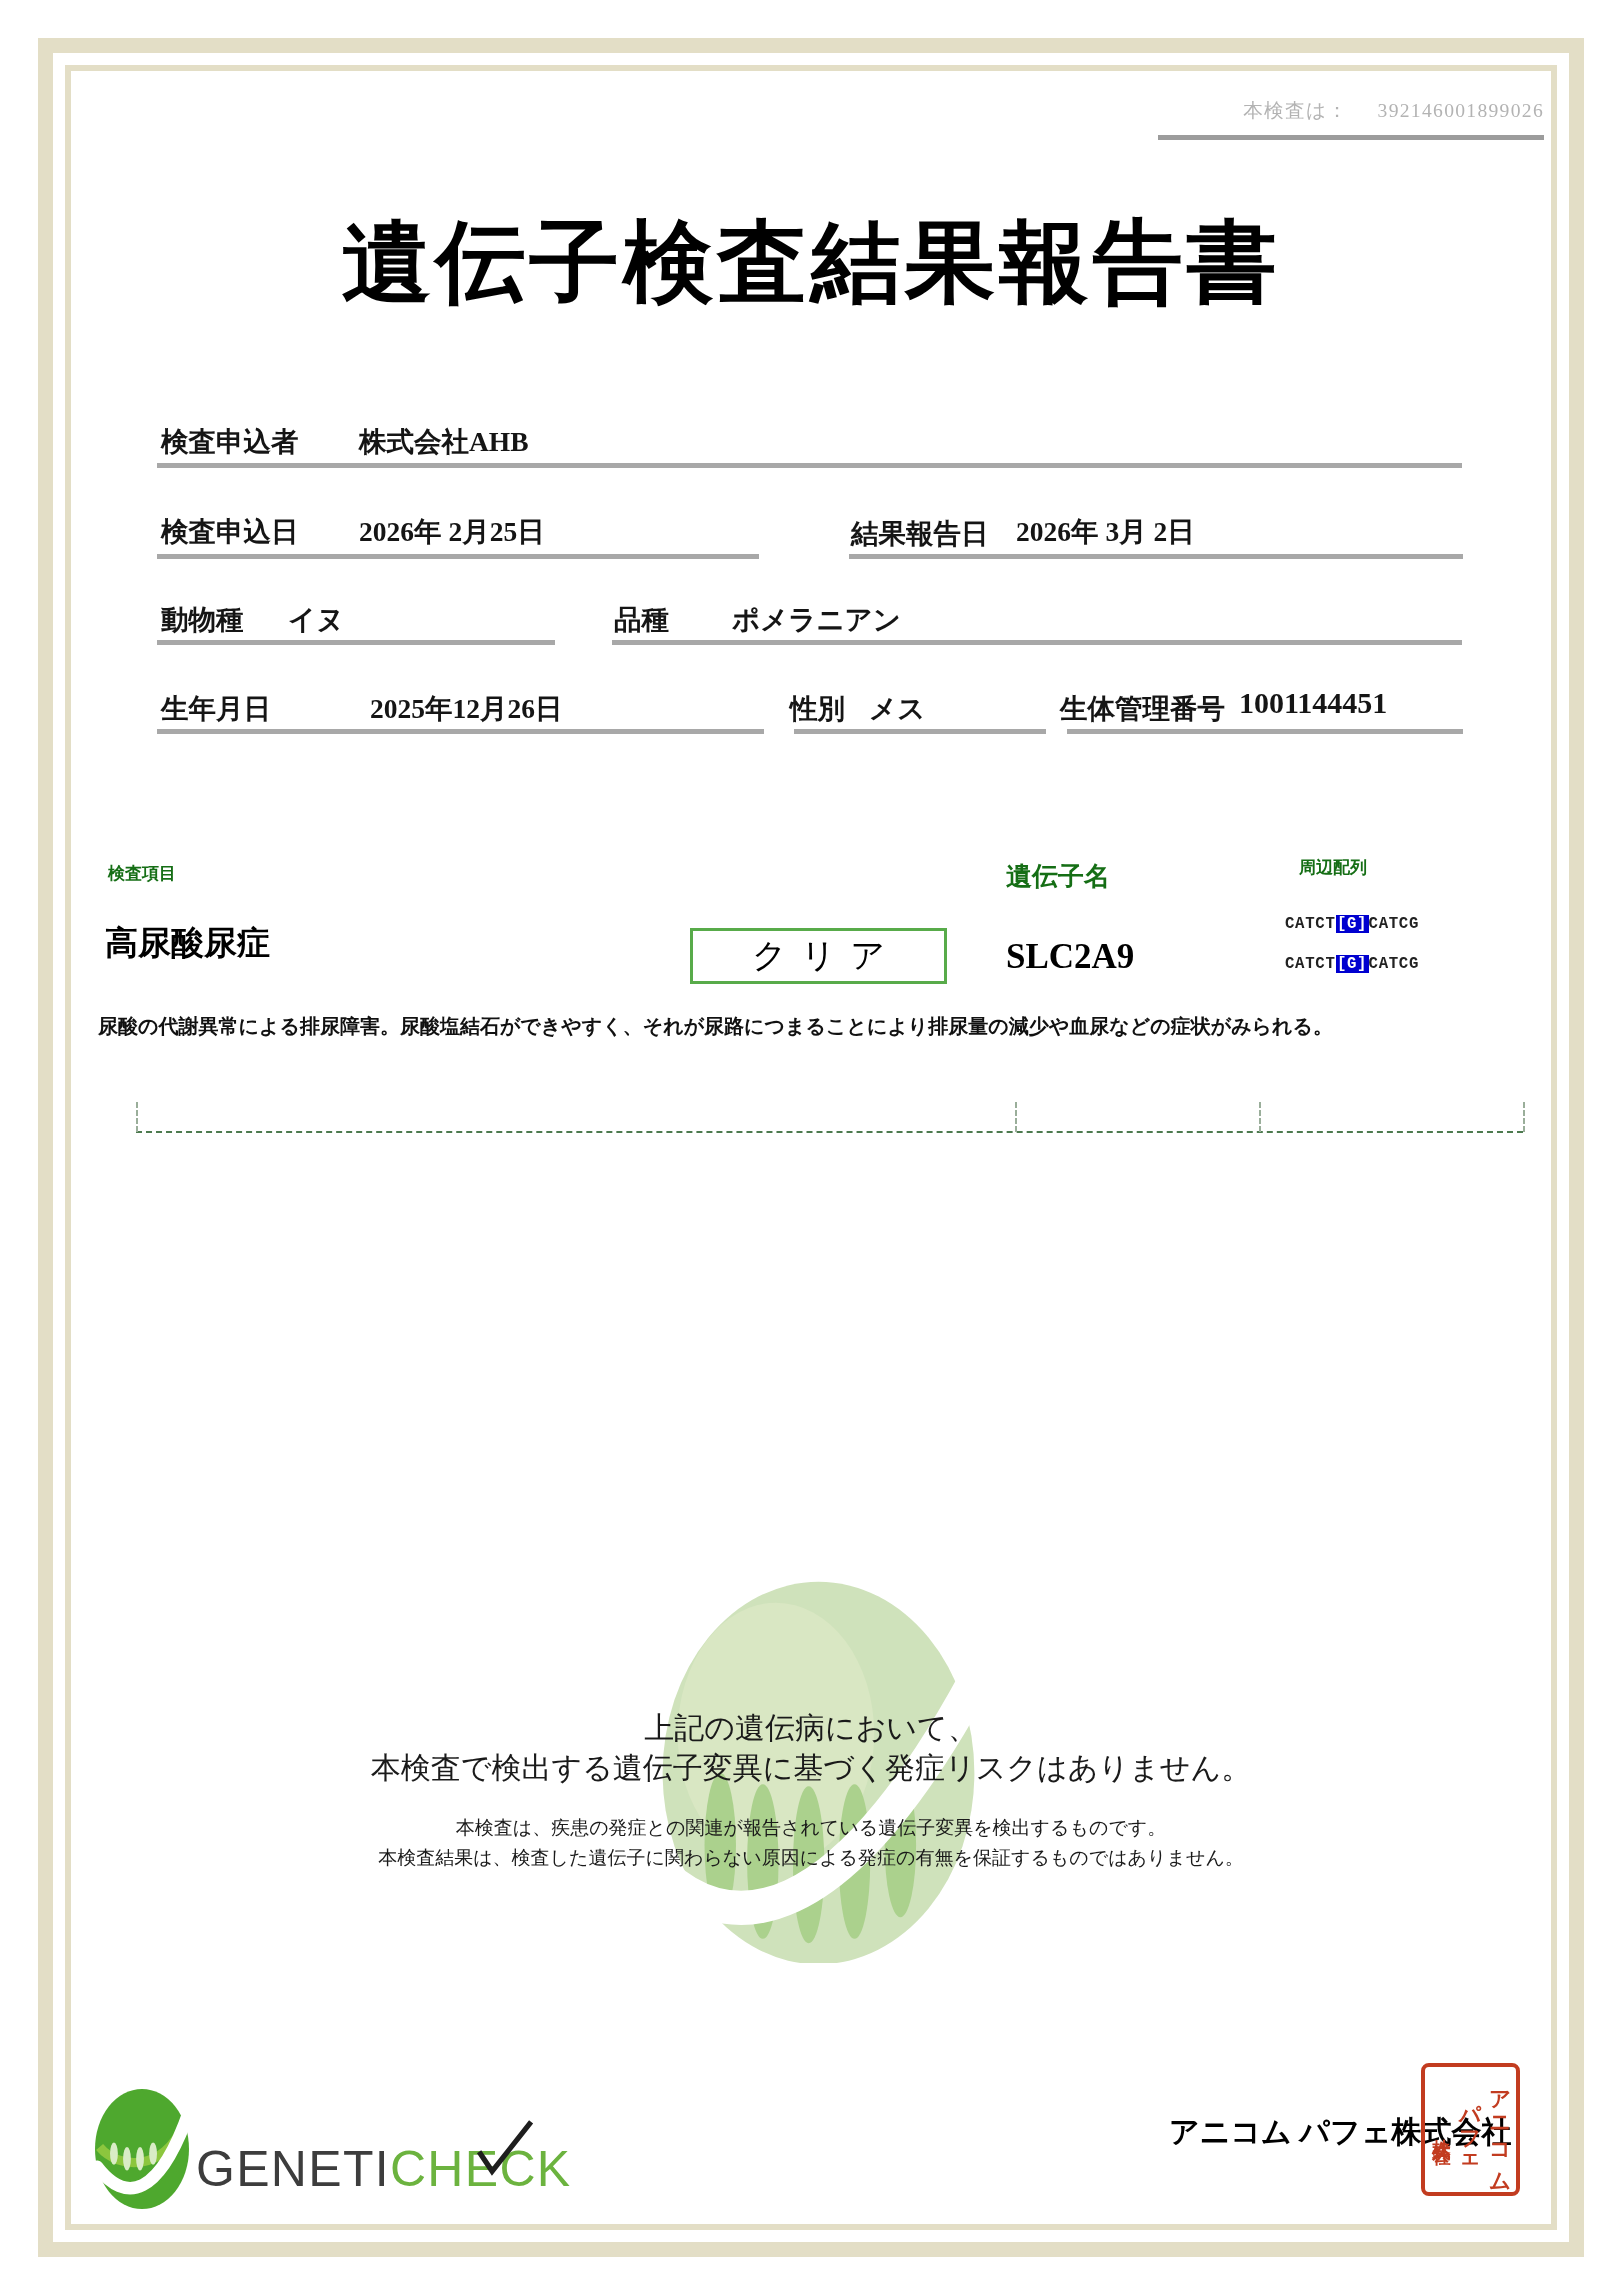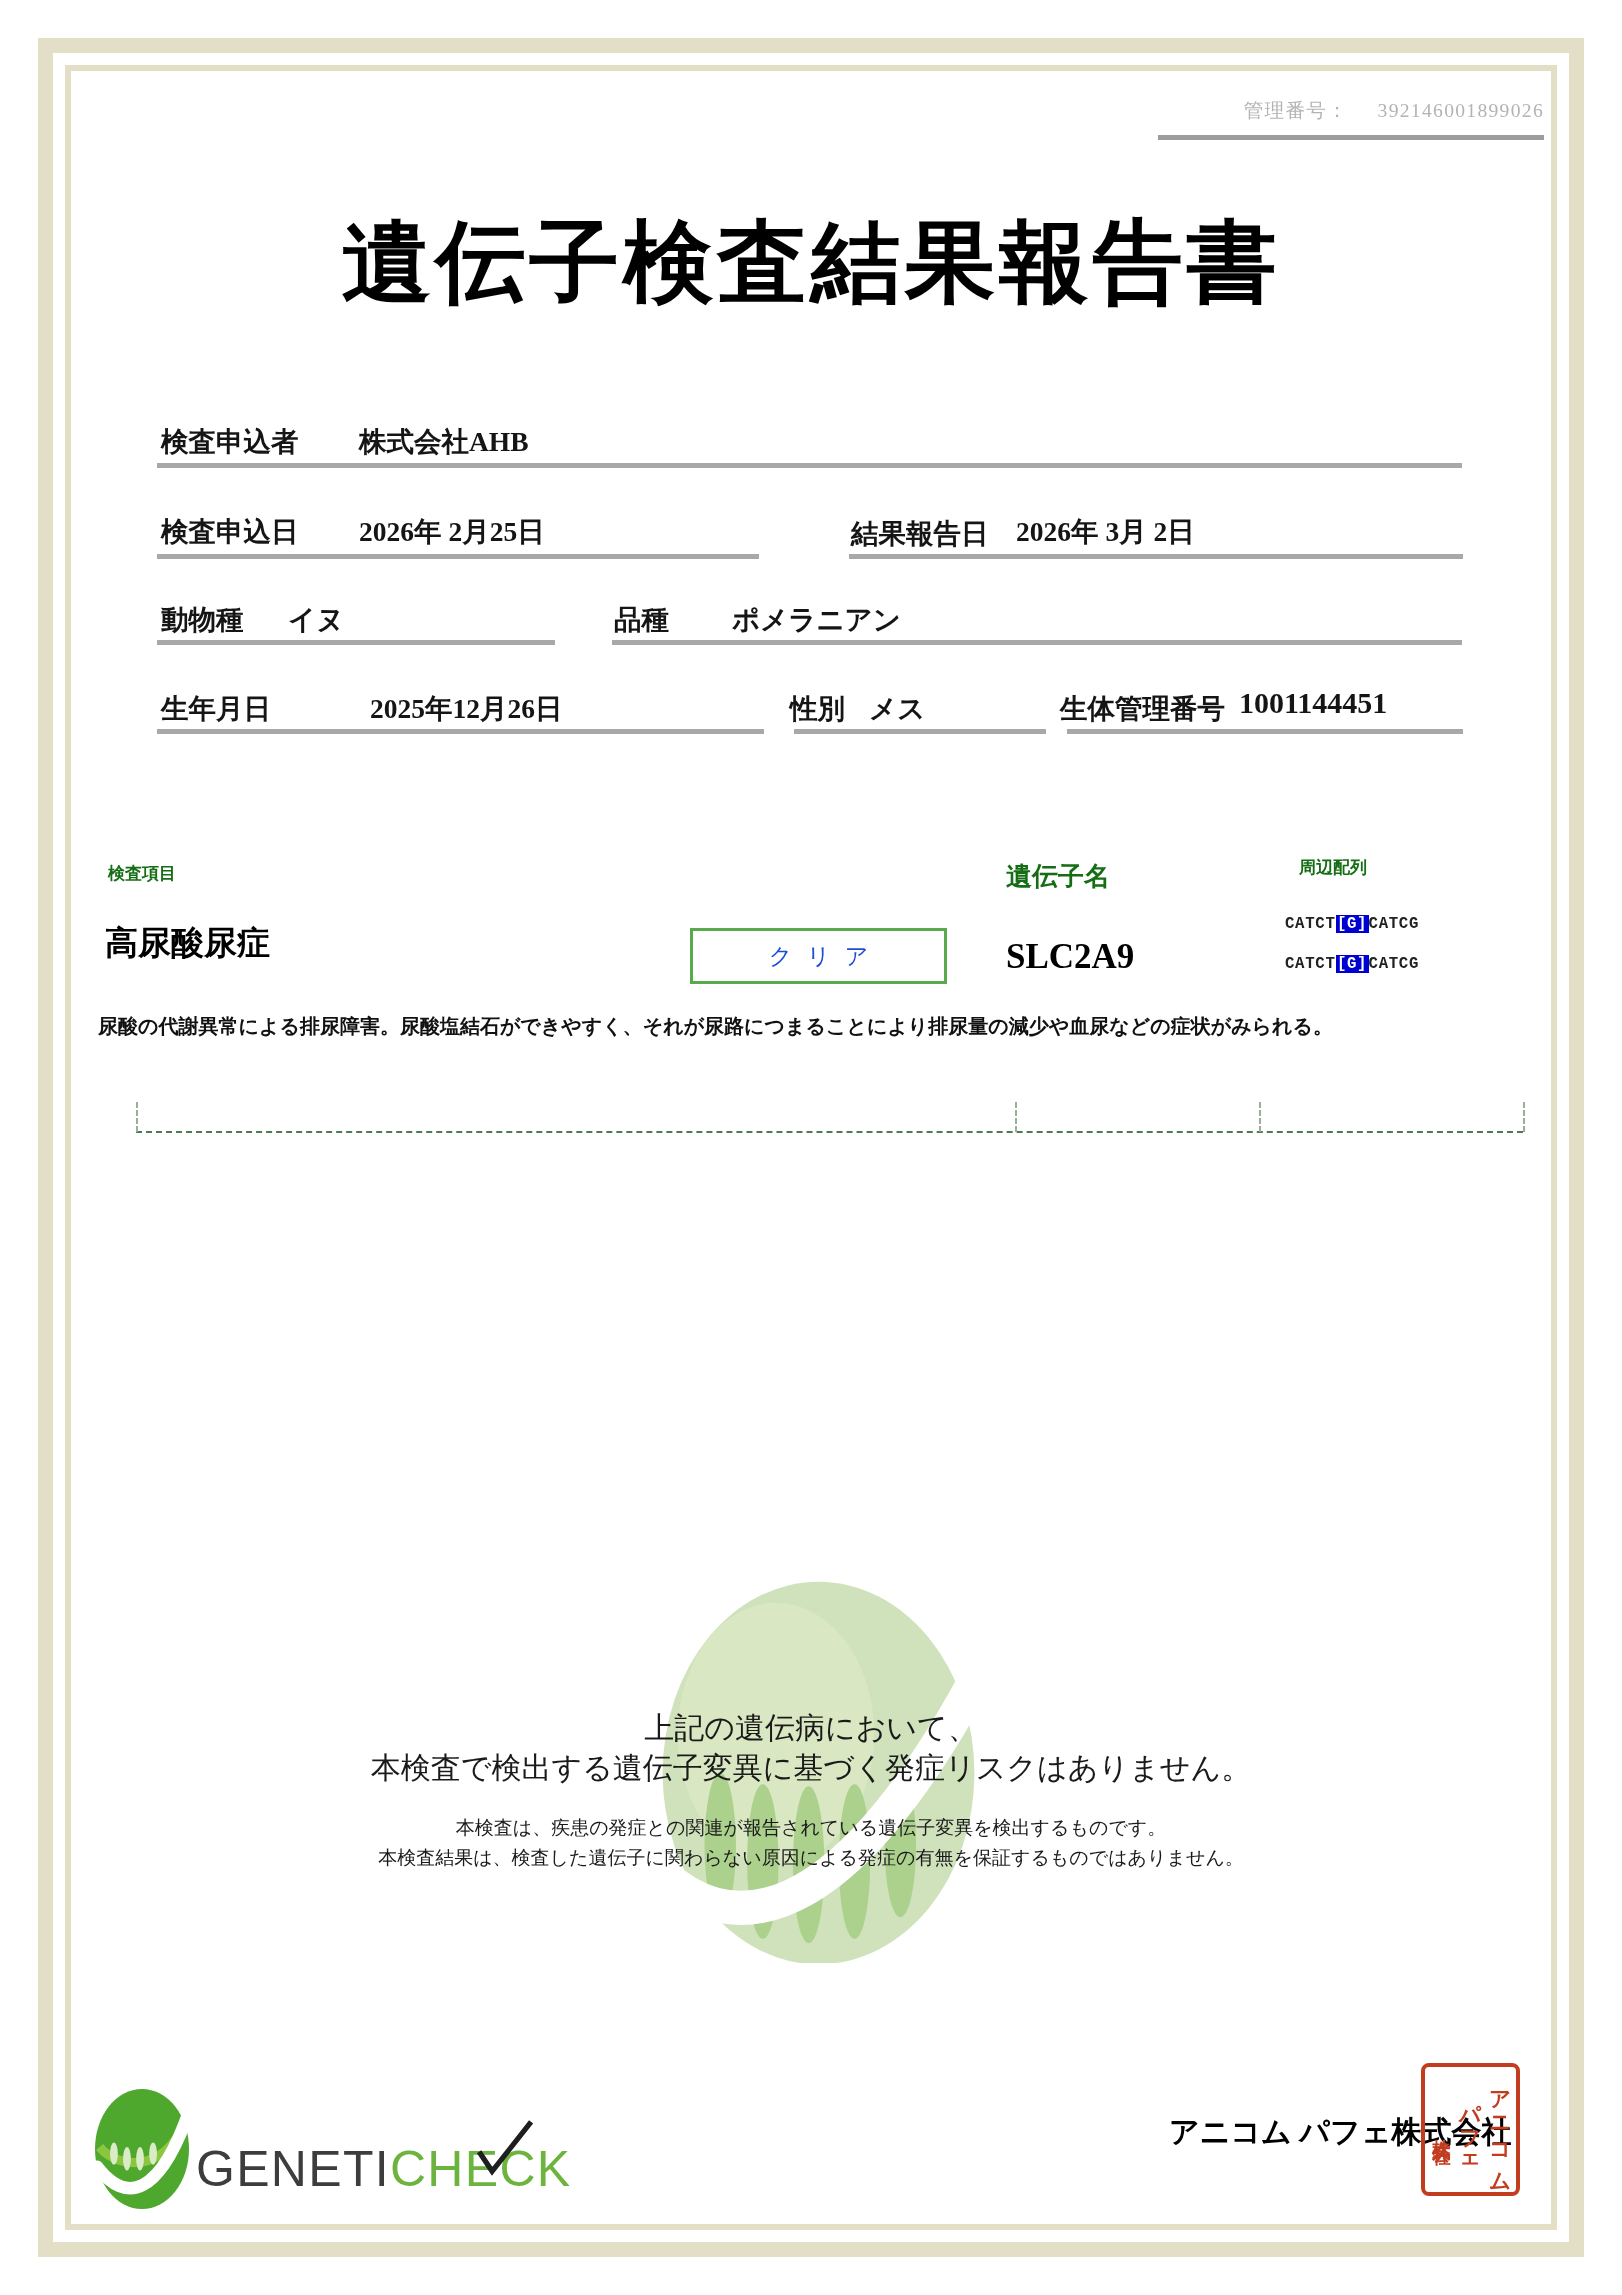--- a/index.html
+++ b/index.html
@@ -43,21 +43,21 @@
     <ellipse cx="235" cy="250" rx="150" ry="200" fill="#d9e7c3"></ellipse>
     <ellipse cx="150" cy="420" rx="24" ry="110" fill="#abd18d"></ellipse>
     <ellipse cx="215" cy="445" rx="24" ry="118" fill="#abd18d"></ellipse>
     <ellipse cx="285" cy="450" rx="24" ry="120" fill="#abd18d"></ellipse>
     <ellipse cx="355" cy="445" rx="24" ry="118" fill="#abd18d"></ellipse>
     <ellipse cx="425" cy="420" rx="24" ry="110" fill="#abd18d"></ellipse>
     <path d="M30,430 C150,580 340,570 575,100" stroke="#ffffff" stroke-width="52" fill="none" stroke-linecap="round"></path>
   </svg>
 
   <div class="abs serif" style="top:97px;left:1158px;width:386px;text-align:right;font-size:19.6px;color:#b3b3b3;letter-spacing:1.3px;white-space:nowrap;">
-    <span>管理番号：</span>
+    <span>本検査は：</span>
     <span style="display:inline-block;width:17px;"></span>
     <span>392146001899026</span>
   </div>
   <div class="uline" style="left:1158px;top:135px;width:386px;background:#9c9c9c;"></div>
 
   <div class="abs center-text serif" style="top:202px;font-size:90px;font-weight:600;letter-spacing:3.9px;color:#000;">遺伝子検査結果報告書</div>
 
   <div class="abs label" style="left:161px;top:424px;">検査申込者</div>
   <div class="abs value" style="left:359px;top:424px;">株式会社AHB</div>
   <div class="uline" style="left:157px;top:463px;width:1305px;"></div>
@@ -84,21 +84,21 @@
   <div class="uline" style="left:794px;top:729px;width:252px;"></div>
   <div class="abs label" style="left:1060px;top:691px;">生体管理番号</div>
   <div class="abs value" style="left:1239px;top:686px;font-size:30px;">1001144451</div>
   <div class="uline" style="left:1067px;top:729px;width:396px;"></div>
 
   <div class="abs section-label green" style="left:108px;top:862px;">検査項目</div>
   <div class="abs serif" style="left:105px;top:921px;font-size:33px;font-weight:700;color:#000;">高尿酸尿症</div>
 
   <div class="abs" style="left:690px;top:928px;width:257px;height:56px;border:3.3px solid #58ab4a;box-sizing:border-box;
               display:flex;align-items:center;justify-content:center;">
-    <span style="color:#1d4ed8;font-size:23px;letter-spacing:14.4px;padding-left:14.4px;">クリア</span>
+    <span style="color:#000000;font-size:34px;letter-spacing:14.4px;padding-left:14.4px;">クリア</span>
   </div>
 
   <div class="abs section-label green" style="left:1006px;top:859px;font-size:26px;">遺伝子名</div>
   <div class="abs serif" style="left:1006px;top:937px;font-size:35px;font-weight:600;color:#000;">SLC2A9</div>
 
   <div class="abs section-label green" style="left:1299px;top:856px;">周辺配列</div>
   <div class="abs seq-line mono" style="left:1285px;top:915px;">
     <span>CATCT</span><span class="seq-variant">[G]</span><span>CATCG</span>
   </div>
   <div class="abs seq-line mono" style="left:1285px;top:955px;">

